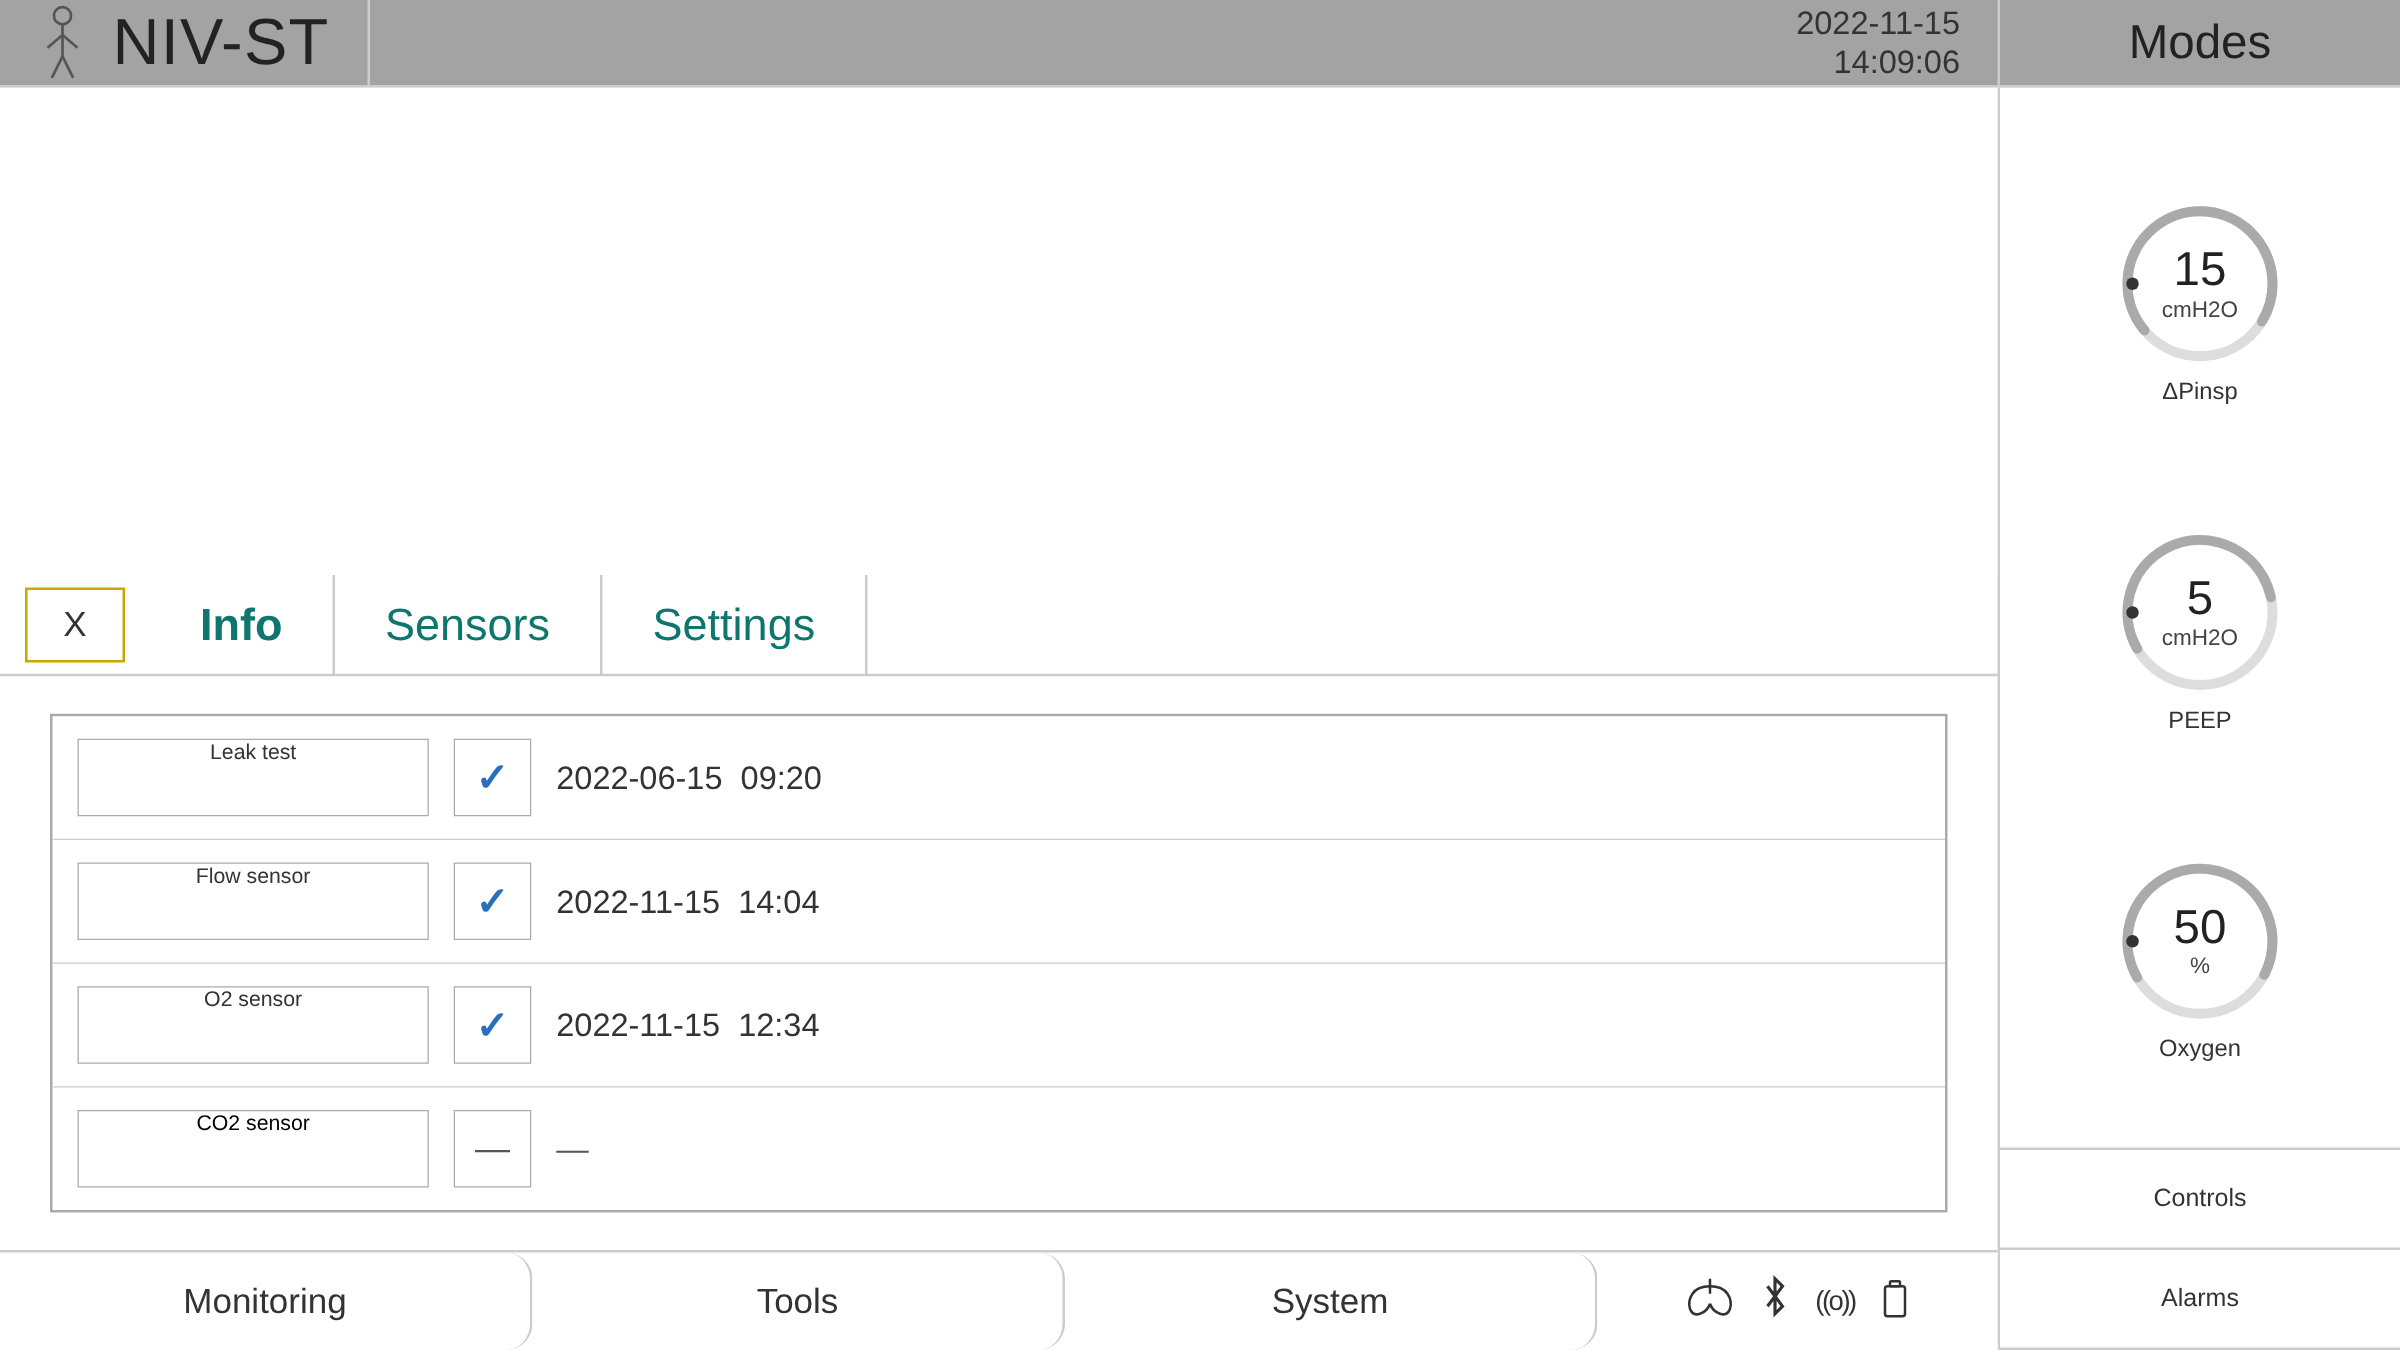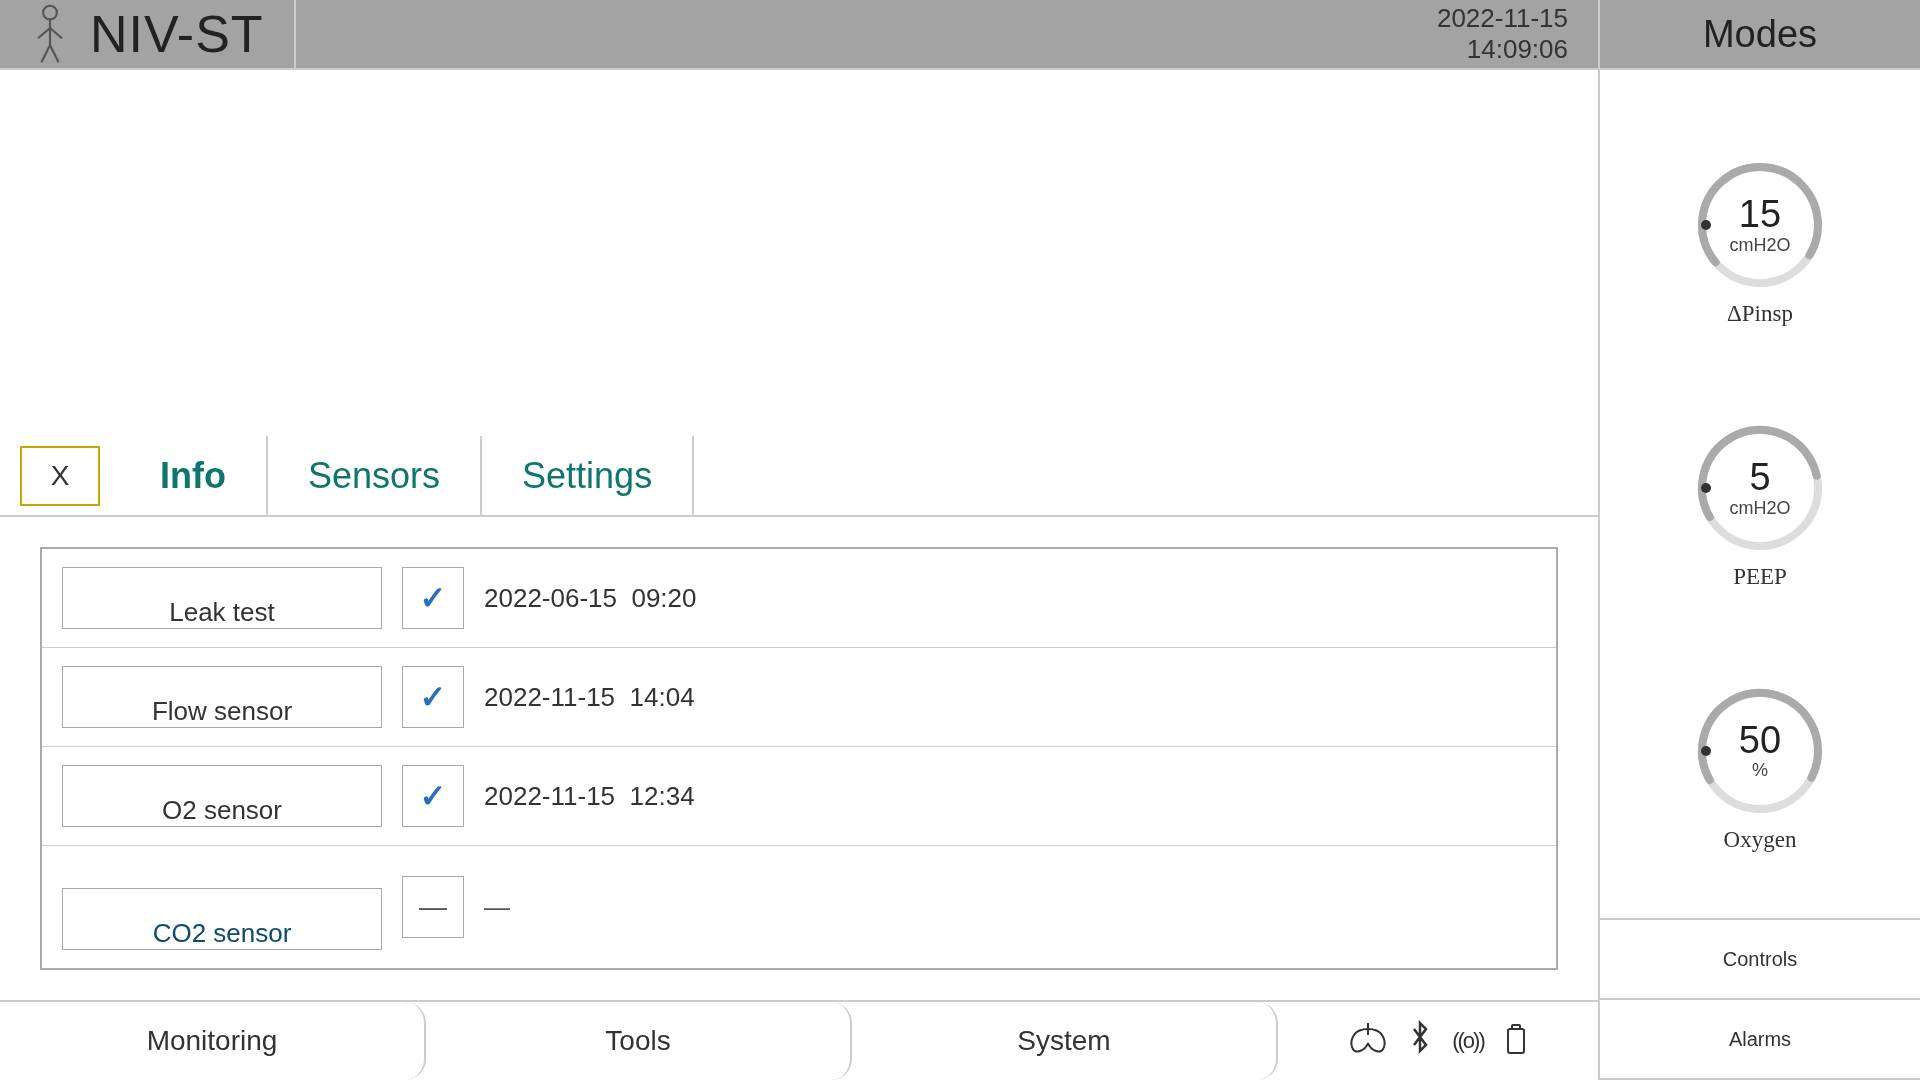--- a/index.html
+++ b/index.html
@@ -139,32 +139,31 @@
       border-bottom: 1px solid #ccc;
       padding: 18px 20px;
       gap: 20px;
     }
     .test-row:last-child {
       border-bottom: none;
     }
 
     .test-name-box {
       border: 1.5px solid #aaa;
-      width: 320px;
+      width: 281px;
       height: 62px;
       display: flex;
-      align-items: flex-end;
-      justify-content: center;
-      font-size: 26px;
+      align-items: flex-start;
+      justify-content: center;
+      font-size: 17px;
       color: #333;
       flex-shrink: 0;
     }
     .test-name-box.disabled {
-      color: #0c4a6e;
-      margin-top: 24px;
+      color: #000000;
     }
 
     .check-box {
       width: 62px;
       height: 62px;
       border: 1.5px solid #aaa;
       display: flex;
       align-items: center;
       justify-content: center;
       flex-shrink: 0;
@@ -268,23 +267,22 @@
     .gauge-number {
       font-size: 38px;
       color: #222;
       font-weight: 500;
     }
     .gauge-unit {
       font-size: 18px;
       color: #444;
     }
     .gauge-label {
-      font-size: 23px;
-      color: #333;
-      font-family: Liberation Serif, serif;
+      font-size: 19px;
+      color: #333;
     }
 
     .sidebar-section {
       height: 80px;
       display: flex;
       align-items: center;
       justify-content: center;
       font-size: 20px;
       color: #333;
       border-bottom: 2px solid #ccc;

